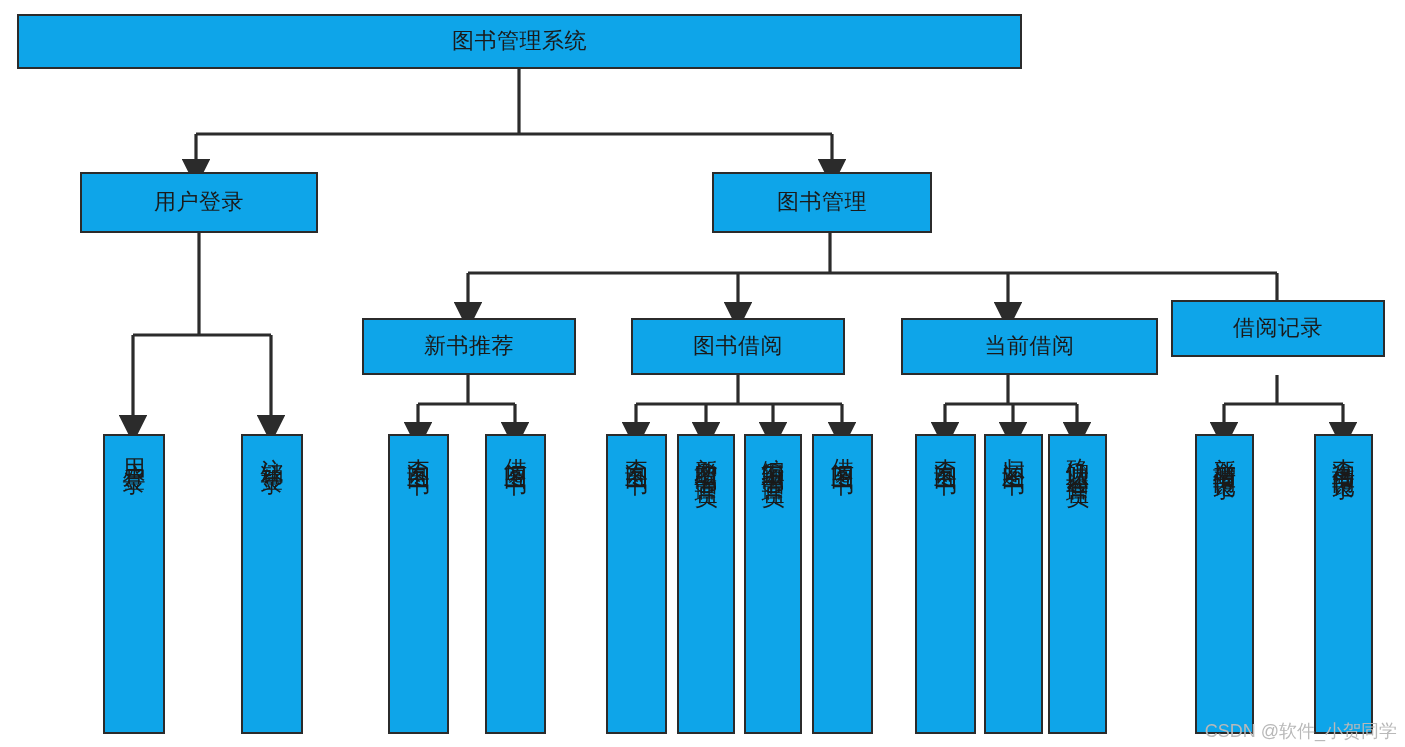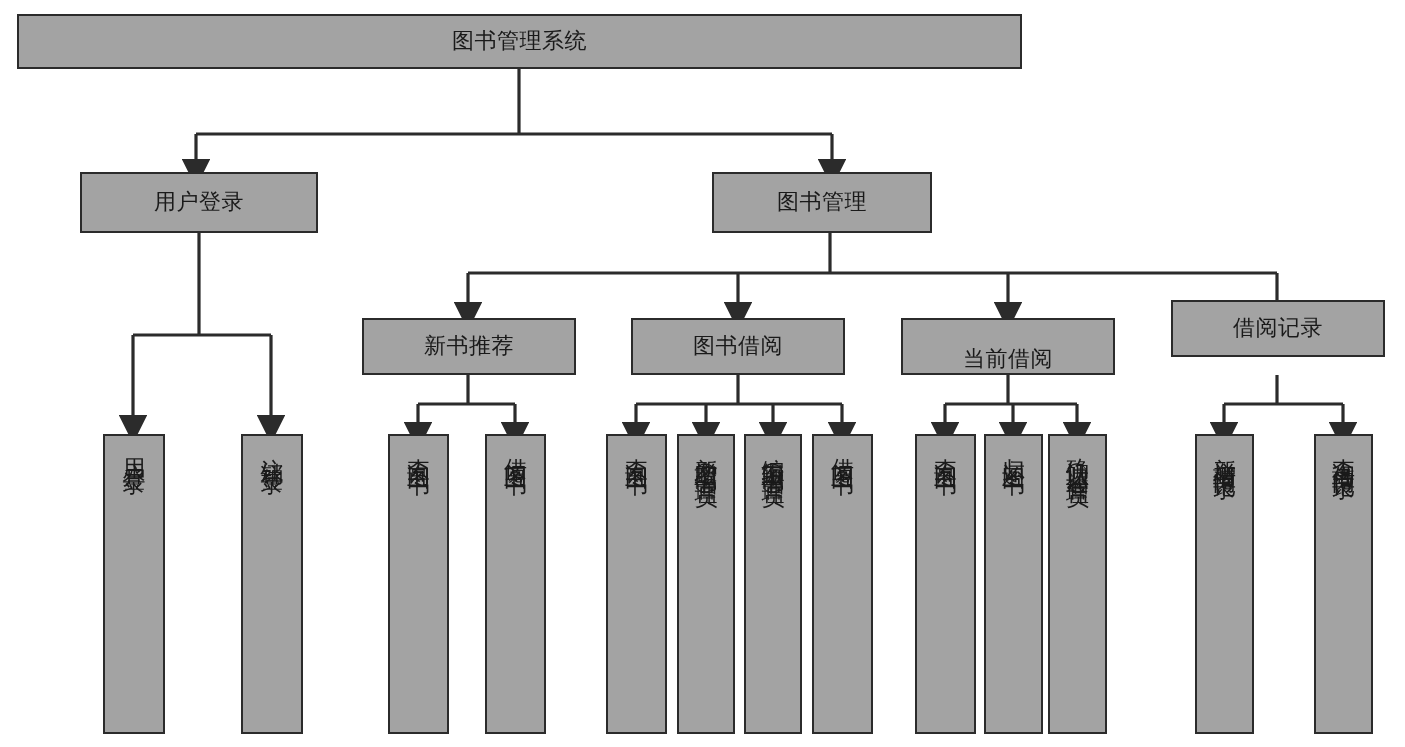--- a/index.html
+++ b/index.html
@@ -19,21 +19,21 @@
     position: absolute;
     left: 0;
     top: 0;
     width: 1405px;
     height: 747px;
     pointer-events: none;
   }
   .node {
     position: absolute;
     box-sizing: border-box;
-    background: #a3a3a3;
+    background: #0ea5e9;
     border: 2px solid #2b2b2b;
     display: flex;
     align-items: center;
     justify-content: center;
     color: #1a1a1a;
   }
   .node .label {
     display: block;
     text-align: center;
     line-height: 1.22;
@@ -135,21 +135,21 @@
   <div class="node horiz" style="left:712px; top:172px; width:220px; height:61px;">
     <span class="label">图书管理</span>
   </div>
 
   <div class="node horiz" style="left:362px; top:318px; width:214px; height:57px;">
     <span class="label">新书推荐</span>
   </div>
   <div class="node horiz" style="left:631px; top:318px; width:214px; height:57px;">
     <span class="label">图书借阅</span>
   </div>
-  <div class="node horiz" style="left:901px; top:318px; width:214px; height:57px;align-items:flex-end;">
+  <div class="node horiz" style="left:901px; top:318px; width:257px; height:57px;">
     <span class="label">当前借阅</span>
   </div>
   <div class="node horiz" style="left:1171px; top:300px; width:214px; height:57px;">
     <span class="label">借阅记录</span>
   </div>
 
   <div class="node vert" style="left:103px; top:434px; width:62px; height:300px;">
     <span class="label">用户登录</span>
   </div>
   <div class="node vert" style="left:241px; top:434px; width:62px; height:300px;">
@@ -186,14 +186,15 @@
     <span class="label">确认归还（管理员）</span>
   </div>
 
   <div class="node vert tall" style="left:1195px; top:434px; width:59px; height:300px;">
     <span class="label">新增借阅记录</span>
   </div>
   <div class="node vert tall" style="left:1314px; top:434px; width:59px; height:300px;">
     <span class="label">查询借阅记录</span>
   </div>
 
+  <div id="watermark">CSDN @软件_小贺同学</div>
 
 </div>
 
 </body></html>

